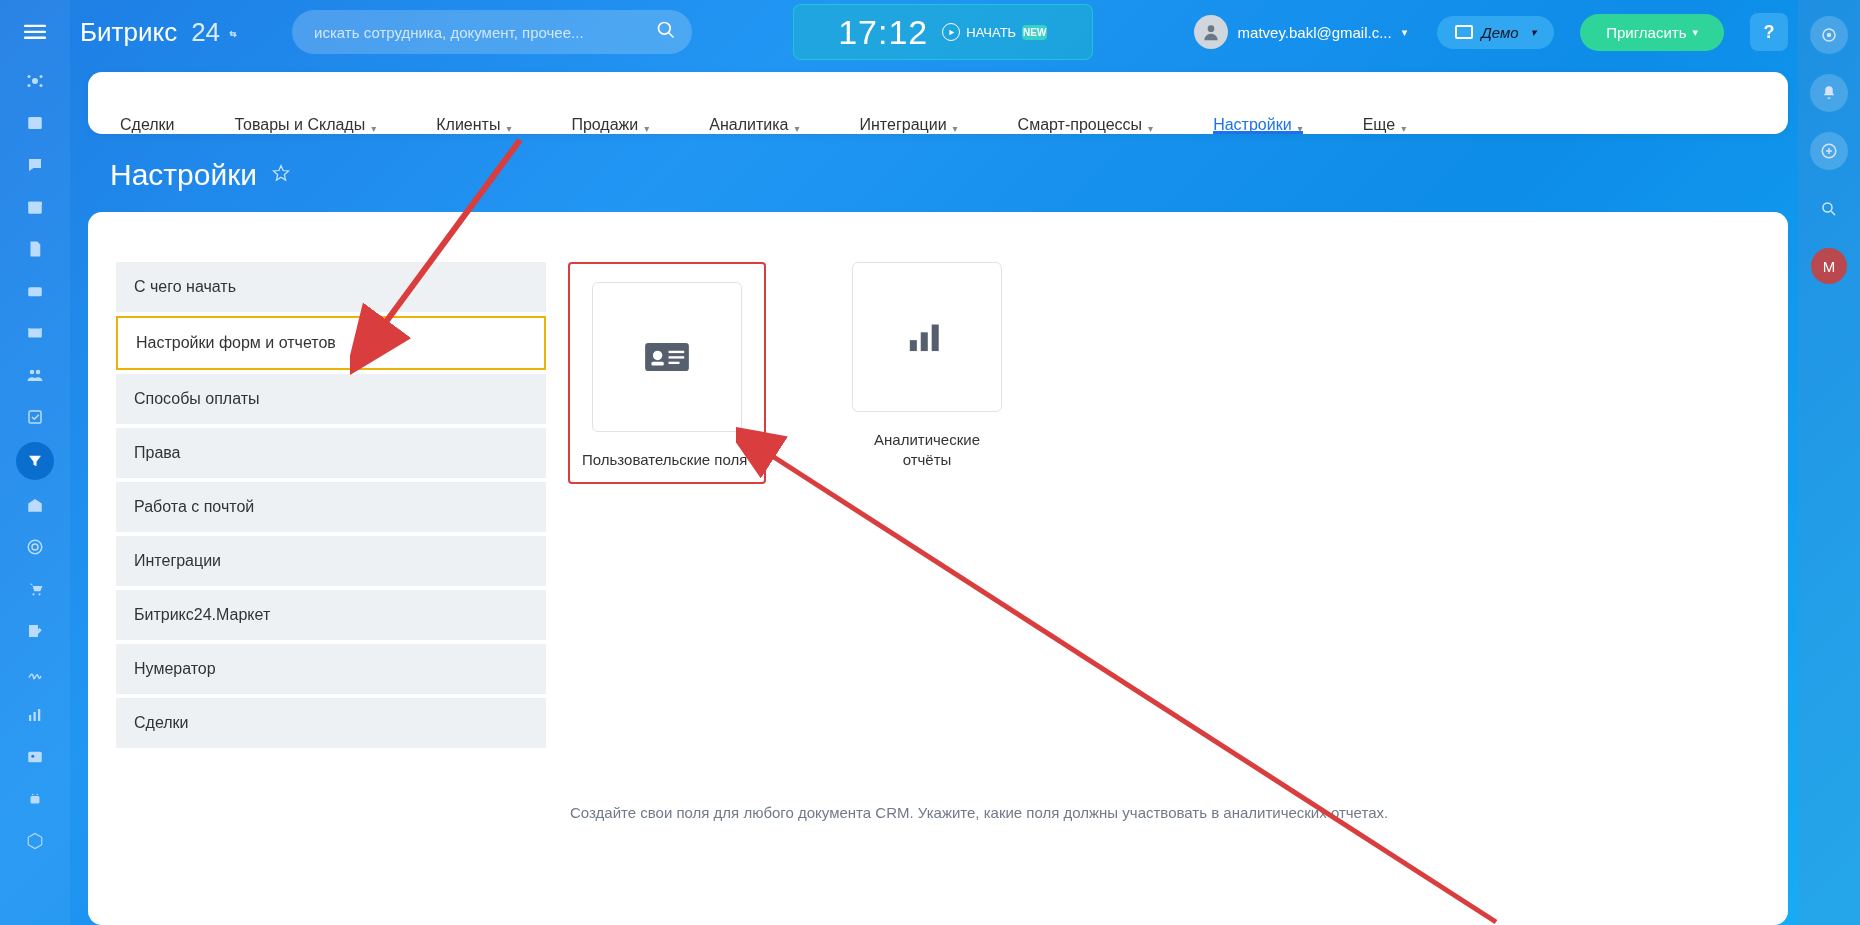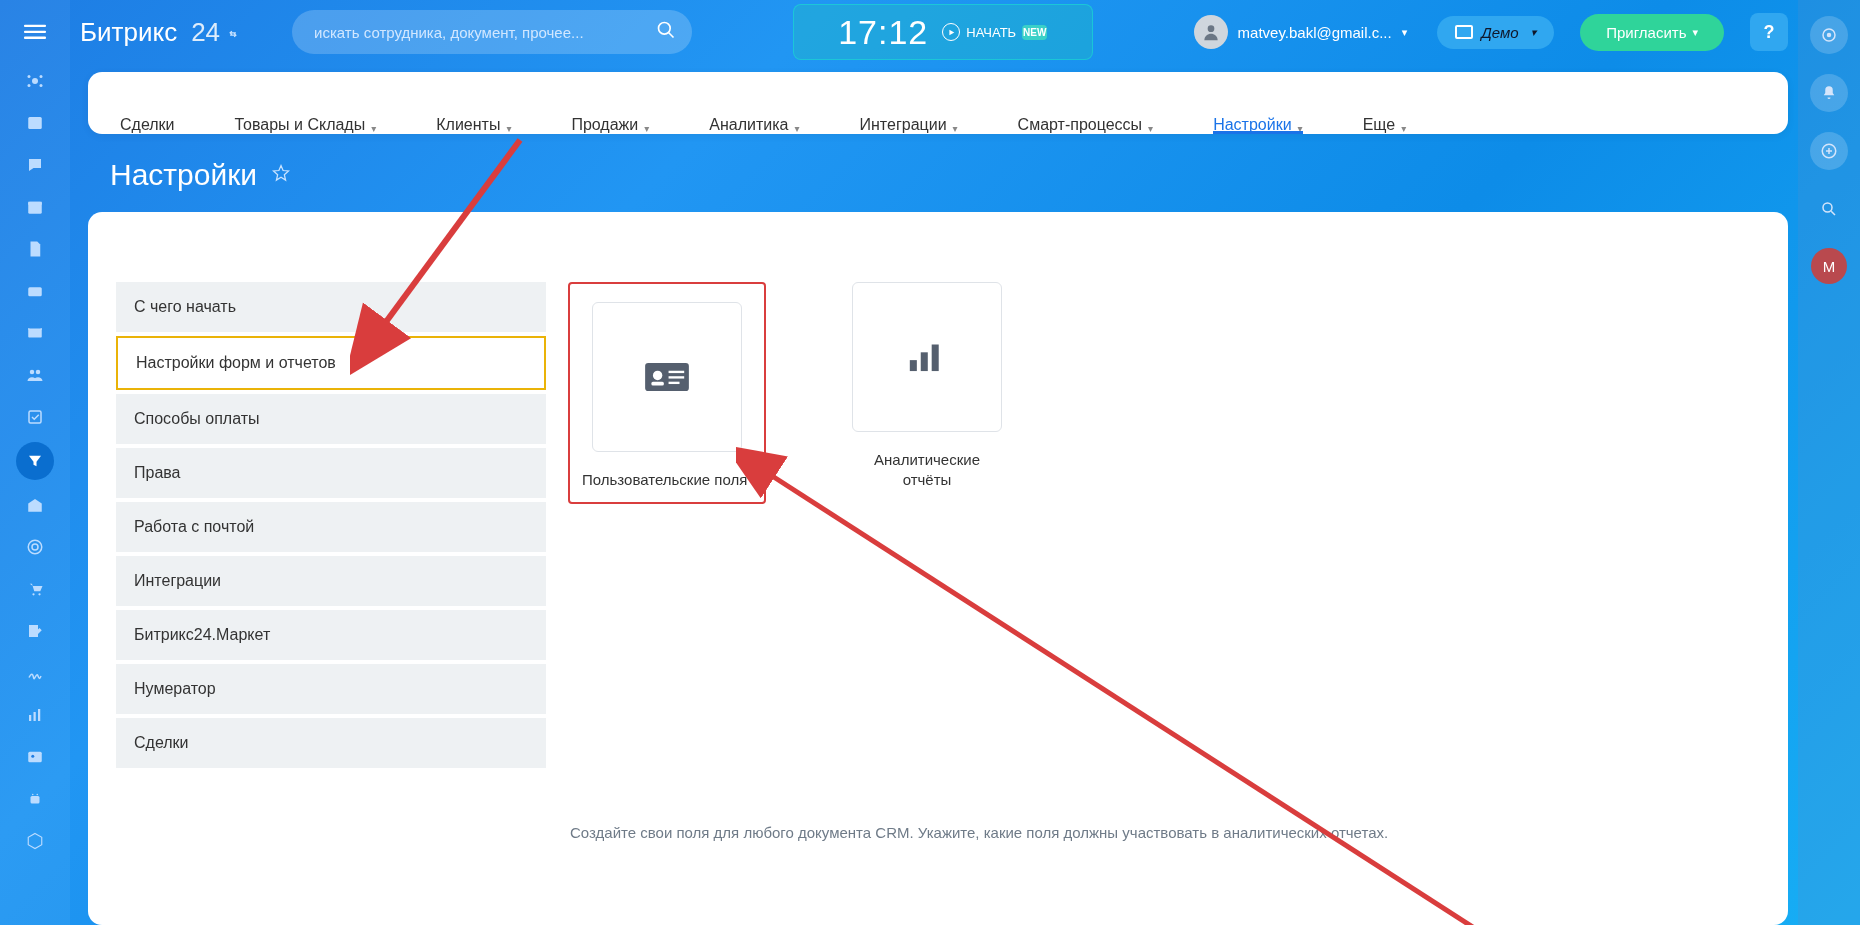--- a/index.html
+++ b/index.html
@@ -153,21 +153,21 @@
   }
   .page-title { color:#fff; font-size:30px; font-weight:300; }
   .star-icon svg{width:20px;height:20px;fill:none;stroke:#c9e3ff;stroke-width:1.5;}
 
   
   .content-panel {
     background:#fff; margin:0 10px 0 18px;
     border-radius:14px;
     flex:1;
     display:flex;
-    padding:70px 28px 28px 28px;
+    padding:50px 28px 28px 28px;
     position:relative;
     overflow:hidden;
   }
   .settings-menu { width:430px; display:flex;flex-direction:column;gap:4px; }
   .settings-menu-item {
     background:#eef1f3; color:#333; font-size:16px;
     padding:16px 18px; cursor:pointer;
   }
   .settings-menu-item.active {
     background:#fff; border:2px solid #eab308;

